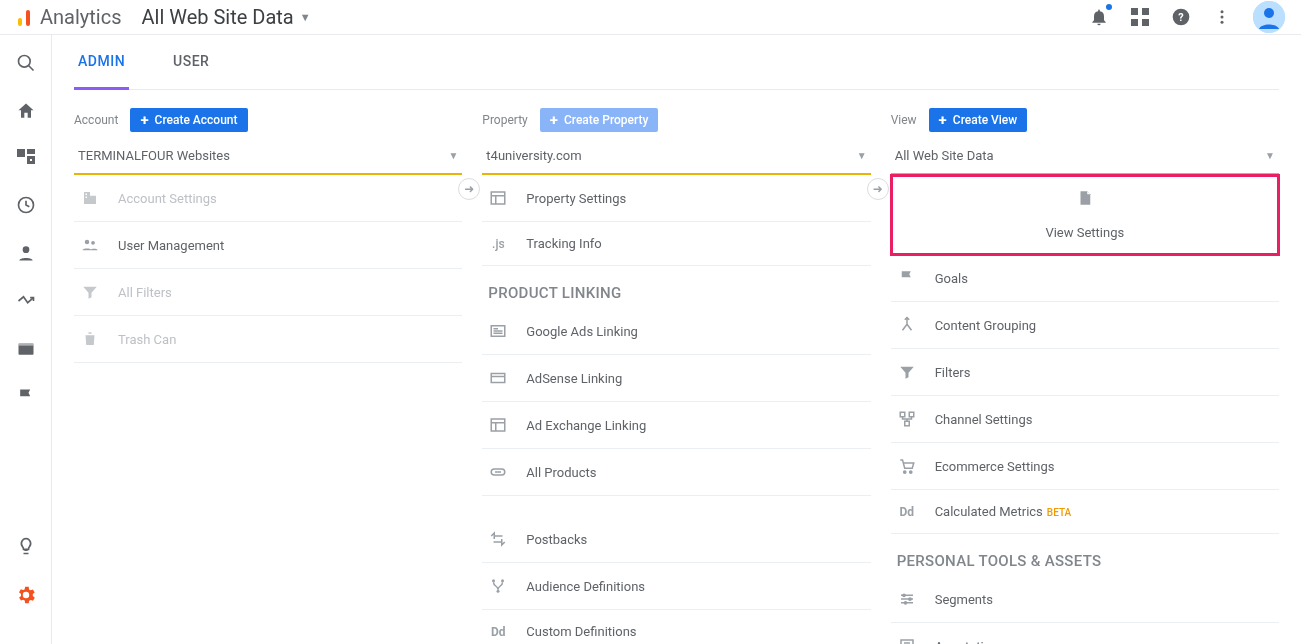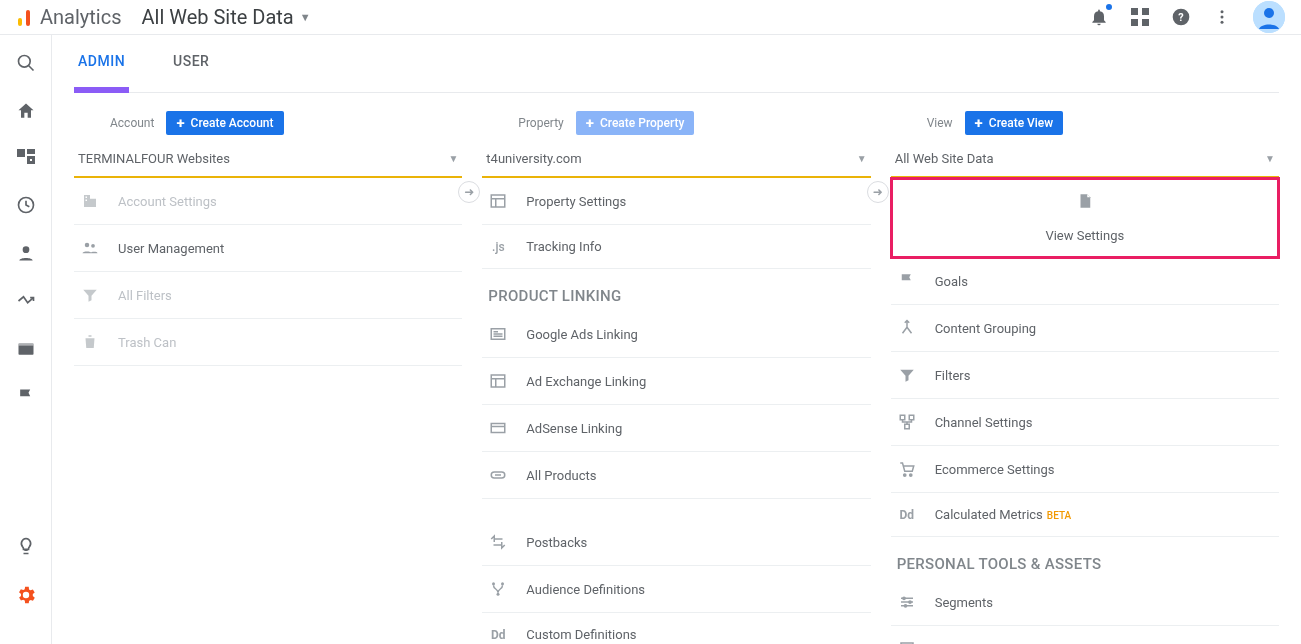--- a/index.html
+++ b/index.html
@@ -23,27 +23,27 @@
 .rail-spacer { flex:1; }
 .rail-icon { color:#5f6368; cursor:pointer; }
 .rail-icon.active { color:#f4511e; }
 
 
 .main { flex:1; padding:0 22px; overflow:auto; }
 
 
 .tabs { display:flex; gap:40px; border-bottom:1px solid #e8eaed; padding-top:18px; }
 .tab { padding:0 4px 18px 4px; font-size:14px; font-weight:500; color:#5f6368; letter-spacing:.5px; cursor:pointer; }
-.tab.active { color:#1a73e8; border-bottom:6px solid #8b5cf6; margin-bottom:-1px; }
+.tab.active { color:#1a73e8; border-bottom:3px solid #8b5cf6; margin-bottom:-1px; }
 
 
 .columns { display:flex; gap:20px; margin-top:18px; }
 .col { flex:1; position:relative; }
 .col-header { display:flex; align-items:center; gap:12px; margin-bottom:8px; }
-.col-label { font-size:12px; color:#80868b;margin-left:36px; }
+.col-label { font-size:12px; color:#80868b; }
 .create-btn { background:#1a73e8; color:#fff; border:none; border-radius:2px; font-size:12px; font-weight:500; padding:5px 10px; display:flex; align-items:center; gap:6px; cursor:pointer; }
 .create-btn.disabled { background:#8ab4f8; }
 .plus { font-size:15px; line-height:12px; font-weight:bold; }
 
 .selector { border-bottom:2px solid #eab308; padding:8px 4px 10px 4px; display:flex; justify-content:space-between; align-items:center; font-size:13px; color:#5f6368; cursor:pointer; }
 .selector .caret { font-size:10px; color:#9aa0a6; }
 
 .switch-circle { position:absolute; left:-24px; top:70px; width:22px; height:22px; border:1px solid #dadce0; border-radius:50%; background:#fff; display:flex; align-items:center; justify-content:center; color:#9aa0a6; font-size:12px; cursor:pointer;}
 
 .item-list { }
@@ -275,35 +275,35 @@
                   <line x1="6" y1="9" x2="12" y2="9"></line>
                   <line x1="6" y1="12" x2="18" y2="12"></line>
                   <line x1="6" y1="15" x2="18" y2="15"></line>
                 </svg>
               </span>
               <span class="label">Google Ads Linking</span>
             </div>
           <div class="item">
               <span class="ic">
                 <svg width="18" height="18" viewBox="0 0 24 24" fill="none" stroke="currentColor" stroke-width="2">
+                  <rect x="3" y="6" width="18" height="12"></rect>
+                  <line x1="3" y1="10" x2="21" y2="10"></line>
+                </svg>
+              </span>
+              <span class="label">AdSense Linking</span>
+            </div>
+          <div class="item">
+              <span class="ic">
+                <svg width="18" height="18" viewBox="0 0 24 24" fill="none" stroke="currentColor" stroke-width="2">
                   <rect x="3" y="4" width="18" height="16"></rect>
                   <line x1="3" y1="9" x2="21" y2="9"></line>
                   <line x1="9" y1="9" x2="9" y2="20"></line>
                 </svg>
               </span>
               <span class="label">Ad Exchange Linking</span>
-            </div>
-          <div class="item">
-              <span class="ic">
-                <svg width="18" height="18" viewBox="0 0 24 24" fill="none" stroke="currentColor" stroke-width="2">
-                  <rect x="3" y="6" width="18" height="12"></rect>
-                  <line x1="3" y1="10" x2="21" y2="10"></line>
-                </svg>
-              </span>
-              <span class="label">AdSense Linking</span>
             </div>
           <div class="item">
               <span class="ic">
                 <svg width="18" height="18" viewBox="0 0 24 24" fill="none" stroke="currentColor" stroke-width="2">
                   <rect x="3" y="8" width="18" height="8" rx="4"></rect>
                   <line x1="8" y1="12" x2="16" y2="12"></line>
                 </svg>
               </span>
               <span class="label">All Products</span>
             </div>

